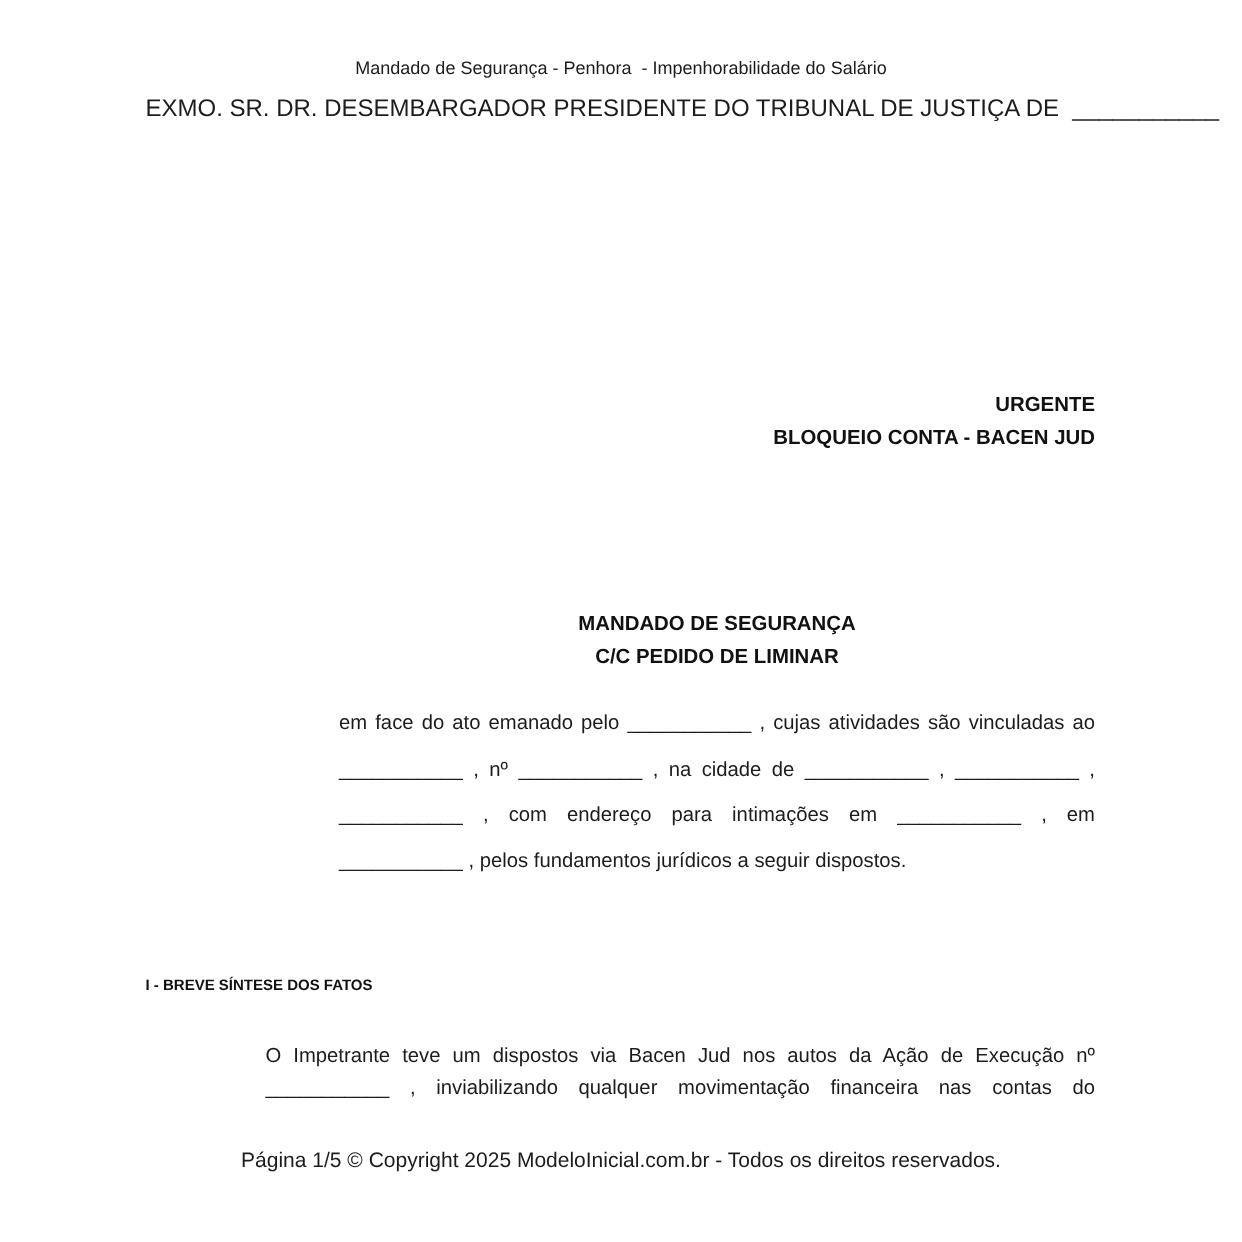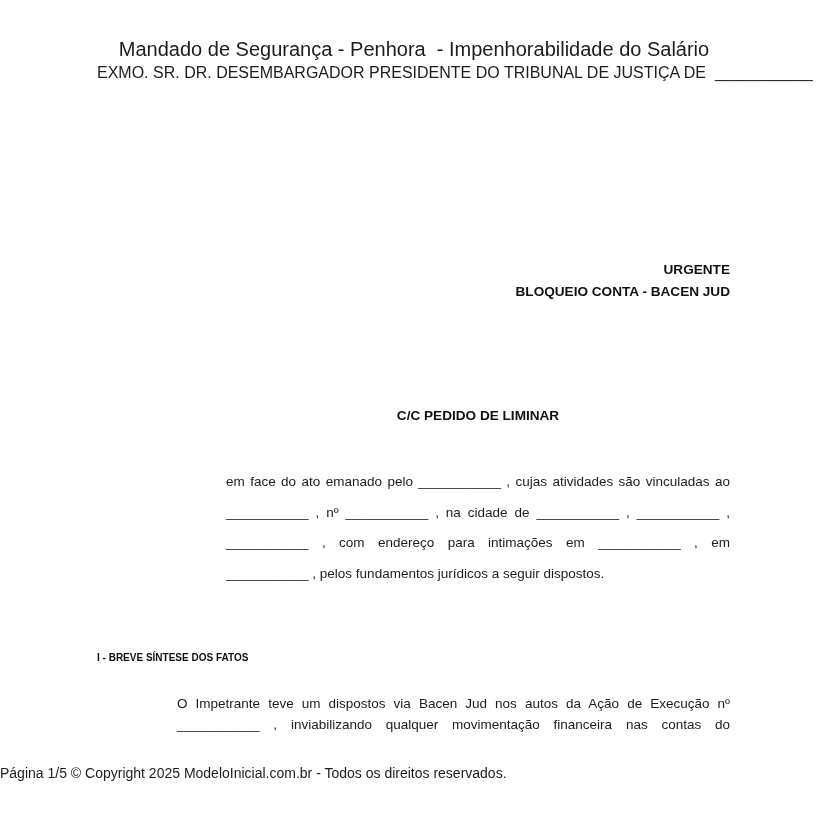--- a/index.html
+++ b/index.html
@@ -14,21 +14,21 @@
     position: absolute;
     inset: 0;
     background: #ffffff;
   }
   .doc-title {
     position: absolute;
     top: 38px;
     left: 0;
     width: 828px;
     text-align: center;
-    font-size: 20px;
+    font-size: 12px;
     white-space: pre;
     color: #1c1c1c;
   }
   .addressee {
     position: absolute;
     top: 64px;
     left: 97px;
     font-size: 16px;
     white-space: pre;
     color: #1c1c1c;
@@ -88,39 +88,41 @@
     width: 553px;
     font-size: 13.5px;
     line-height: 20.8px;
     color: #1c1c1c;
   }
   .doc-footer {
     position: absolute;
     top: 765px;
     left: 0;
     width: 828px;
+    text-align: center;
     font-size: 14px;
     color: #1c1c1c;
   }
 </style>
 </head>
 <body>
 
 <div class="page">
 
   <div class="doc-title">Mandado de Segurança - Penhora  - Impenhorabilidade do Salário</div>
 
   <div class="addressee">EXMO. SR. DR. DESEMBARGADOR PRESIDENTE DO TRIBUNAL DE JUSTIÇA DE  ___________</div>
 
   <div class="urgency">
     <div>URGENTE</div>
     <div>BLOQUEIO CONTA - BACEN JUD</div>
   </div>
 
   <div class="center-heading">
+    <div>MANDADO DE SEGURANÇA</div>
     <div>C/C PEDIDO DE LIMINAR</div>
   </div>
 
   <div class="intro-para">
     <div class="jline">em face do ato emanado pelo ___________ , cujas atividades são vinculadas ao</div>
     <div class="jline">___________ , nº ___________ , na cidade de ___________ , ___________ ,</div>
     <div class="jline">___________ , com endereço para intimações em ___________ , em</div>
     <div class="lline">___________ , pelos fundamentos jurídicos a seguir dispostos.</div>
   </div>
 

